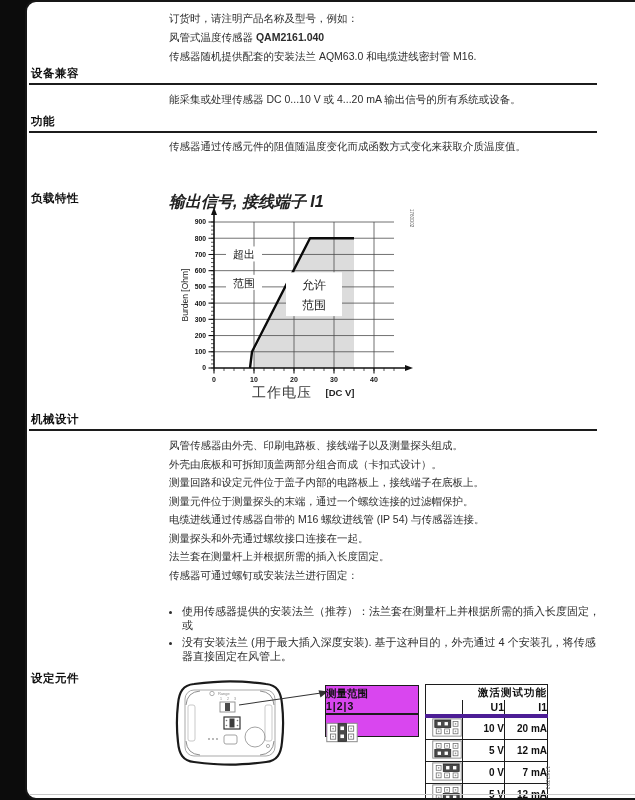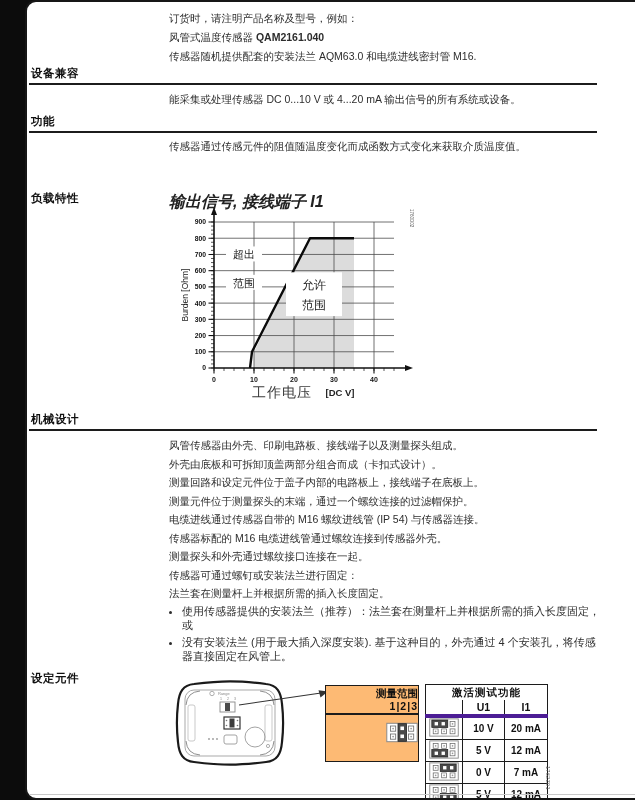--- a/index.html
+++ b/index.html
@@ -10,29 +10,29 @@
   .h{font-weight:bold;color:#101010;font-size:11.5px;letter-spacing:0.5px;}
   .rule{position:absolute;left:2px;width:568px;height:2px;background:#1c1c1c;}
   .body-text{font-size:10.5px;line-height:19px;color:#2d2d2d;}
   .tight{line-height:16px;}
   .caption{font-size:16px;font-weight:bold;font-style:italic;color:#222;}
   .para{font-size:10.5px;line-height:13px;margin-bottom:5.5px;color:#2d2d2d;}
   ul.blist{margin:3px 0 0 0;padding-left:13px;width:424px;}
   ul.blist li{font-size:11px;line-height:13.5px;margin-bottom:4px;color:#2d2d2d;}
   .vcode{position:absolute;transform:rotate(90deg);transform-origin:left top;
          font-size:5.5px;color:#666;letter-spacing:0.3px;}
-  .rbox{position:absolute;left:298px;top:683px;width:94px;height:77px;border:1.5px solid #1c1c1c;
-        box-sizing:border-box;background:#fdba74;text-align:right;}
+  .rbox{position:absolute;left:298px;top:683px;width:94px;height:52px;border:1.5px solid #1c1c1c;
+        box-sizing:border-box;background:#d946ef;text-align:left;}
   .rbox-title{font-size:10.5px;font-weight:bold;color:#111;padding-top:1px;line-height:13px;}
   .rbox-scale{font-size:10.5px;font-weight:bold;color:#111;line-height:12px;letter-spacing:1px;}
   .rbox-divider{height:2px;background:#1c1c1c;margin-top:1px;}
   .rbox-jumper{margin-top:5px;}
   #test-table{position:absolute;left:398px;top:682px;border-collapse:collapse;background:#fff;
               border:1.5px solid #1c1c1c;}
-  #test-table td{padding:0;text-align:center;vertical-align:middle;font-size:10px;color:#111;}
+  #test-table td{padding:0;text-align:right;vertical-align:middle;font-size:10px;color:#111;}
   #test-table td.t-title{font-weight:bold;font-size:10.5px;height:15px;border:none;letter-spacing:1px;}
   #test-table td.t-head{font-weight:bold;font-size:10.5px;height:14px;
                         border-left:1px solid #1c1c1c;border-bottom:4px solid #4c1d95;}
   #test-table td.t-cell{border:1px solid #1c1c1c;height:21px;font-weight:bold;}
   #test-table td.t-jump{border:1px solid #1c1c1c;height:21px;width:36px;}
   #test-table td.c-u{width:41px;} #test-table td.c-i{width:42px;}
   .bottom-rule{position:absolute;left:2px;right:2px;top:792px;height:1px;background:#c9c9c9;}
 </style>
 </head>
 <body>
@@ -177,24 +177,23 @@
     </svg>
 
   <div class="abs h" style="left:4px;top:410px">机械设计</div>
   <div class="rule" style="top:427px"></div>
   <div class="abs" style="left:142px;top:437px;width:440px" id="mech-paragraphs">
       <div class="para">风管传感器由外壳、印刷电路板、接线端子以及测量探头组成。</div>
       <div class="para">外壳由底板和可拆卸顶盖两部分组合而成（卡扣式设计）。</div>
       <div class="para">测量回路和设定元件位于盖子内部的电路板上，接线端子在底板上。</div>
       <div class="para">测量元件位于测量探头的末端，通过一个螺纹连接的过滤帽保护。</div>
       <div class="para">电缆进线通过传感器自带的 M16 螺纹进线管 (IP 54) 与传感器连接。</div>
-      <div class="para">传感器标配的 M16 电缆进线管通过螺纹连接到传感器外壳。</div>
       <div class="para">测量探头和外壳通过螺纹接口连接在一起。</div>
+      <div class="para">法兰套在测量杆上并根据所需的插入长度固定。</div>
       <div class="para">传感器可通过螺钉或安装法兰进行固定：</div>
-      <div class="para">法兰套在测量杆上并根据所需的插入长度固定。</div>
     </div>
   <ul class="blist abs" style="left:142px;top:600px" id="mech-bullets">
       <li>使用传感器提供的安装法兰（推荐）：法兰套在测量杆上并根据所需的插入长度固定，或</li>
       <li>没有安装法兰 (用于最大插入深度安装). 基于这种目的，外壳通过 4 个安装孔，将传感器直接固定在风管上。</li>
     </ul>
 
   <div class="abs h" style="left:4px;top:669px">设定元件</div>
 
   <svg class="abs" style="left:147px;top:677px" width="112" height="92" viewBox="0 0 112 92">
     <path d="M 20,5 C 48,1.5 64,1.5 92,5 C 103,6 107,13 108,25 C 109.5,38 109.5,50 108,63

